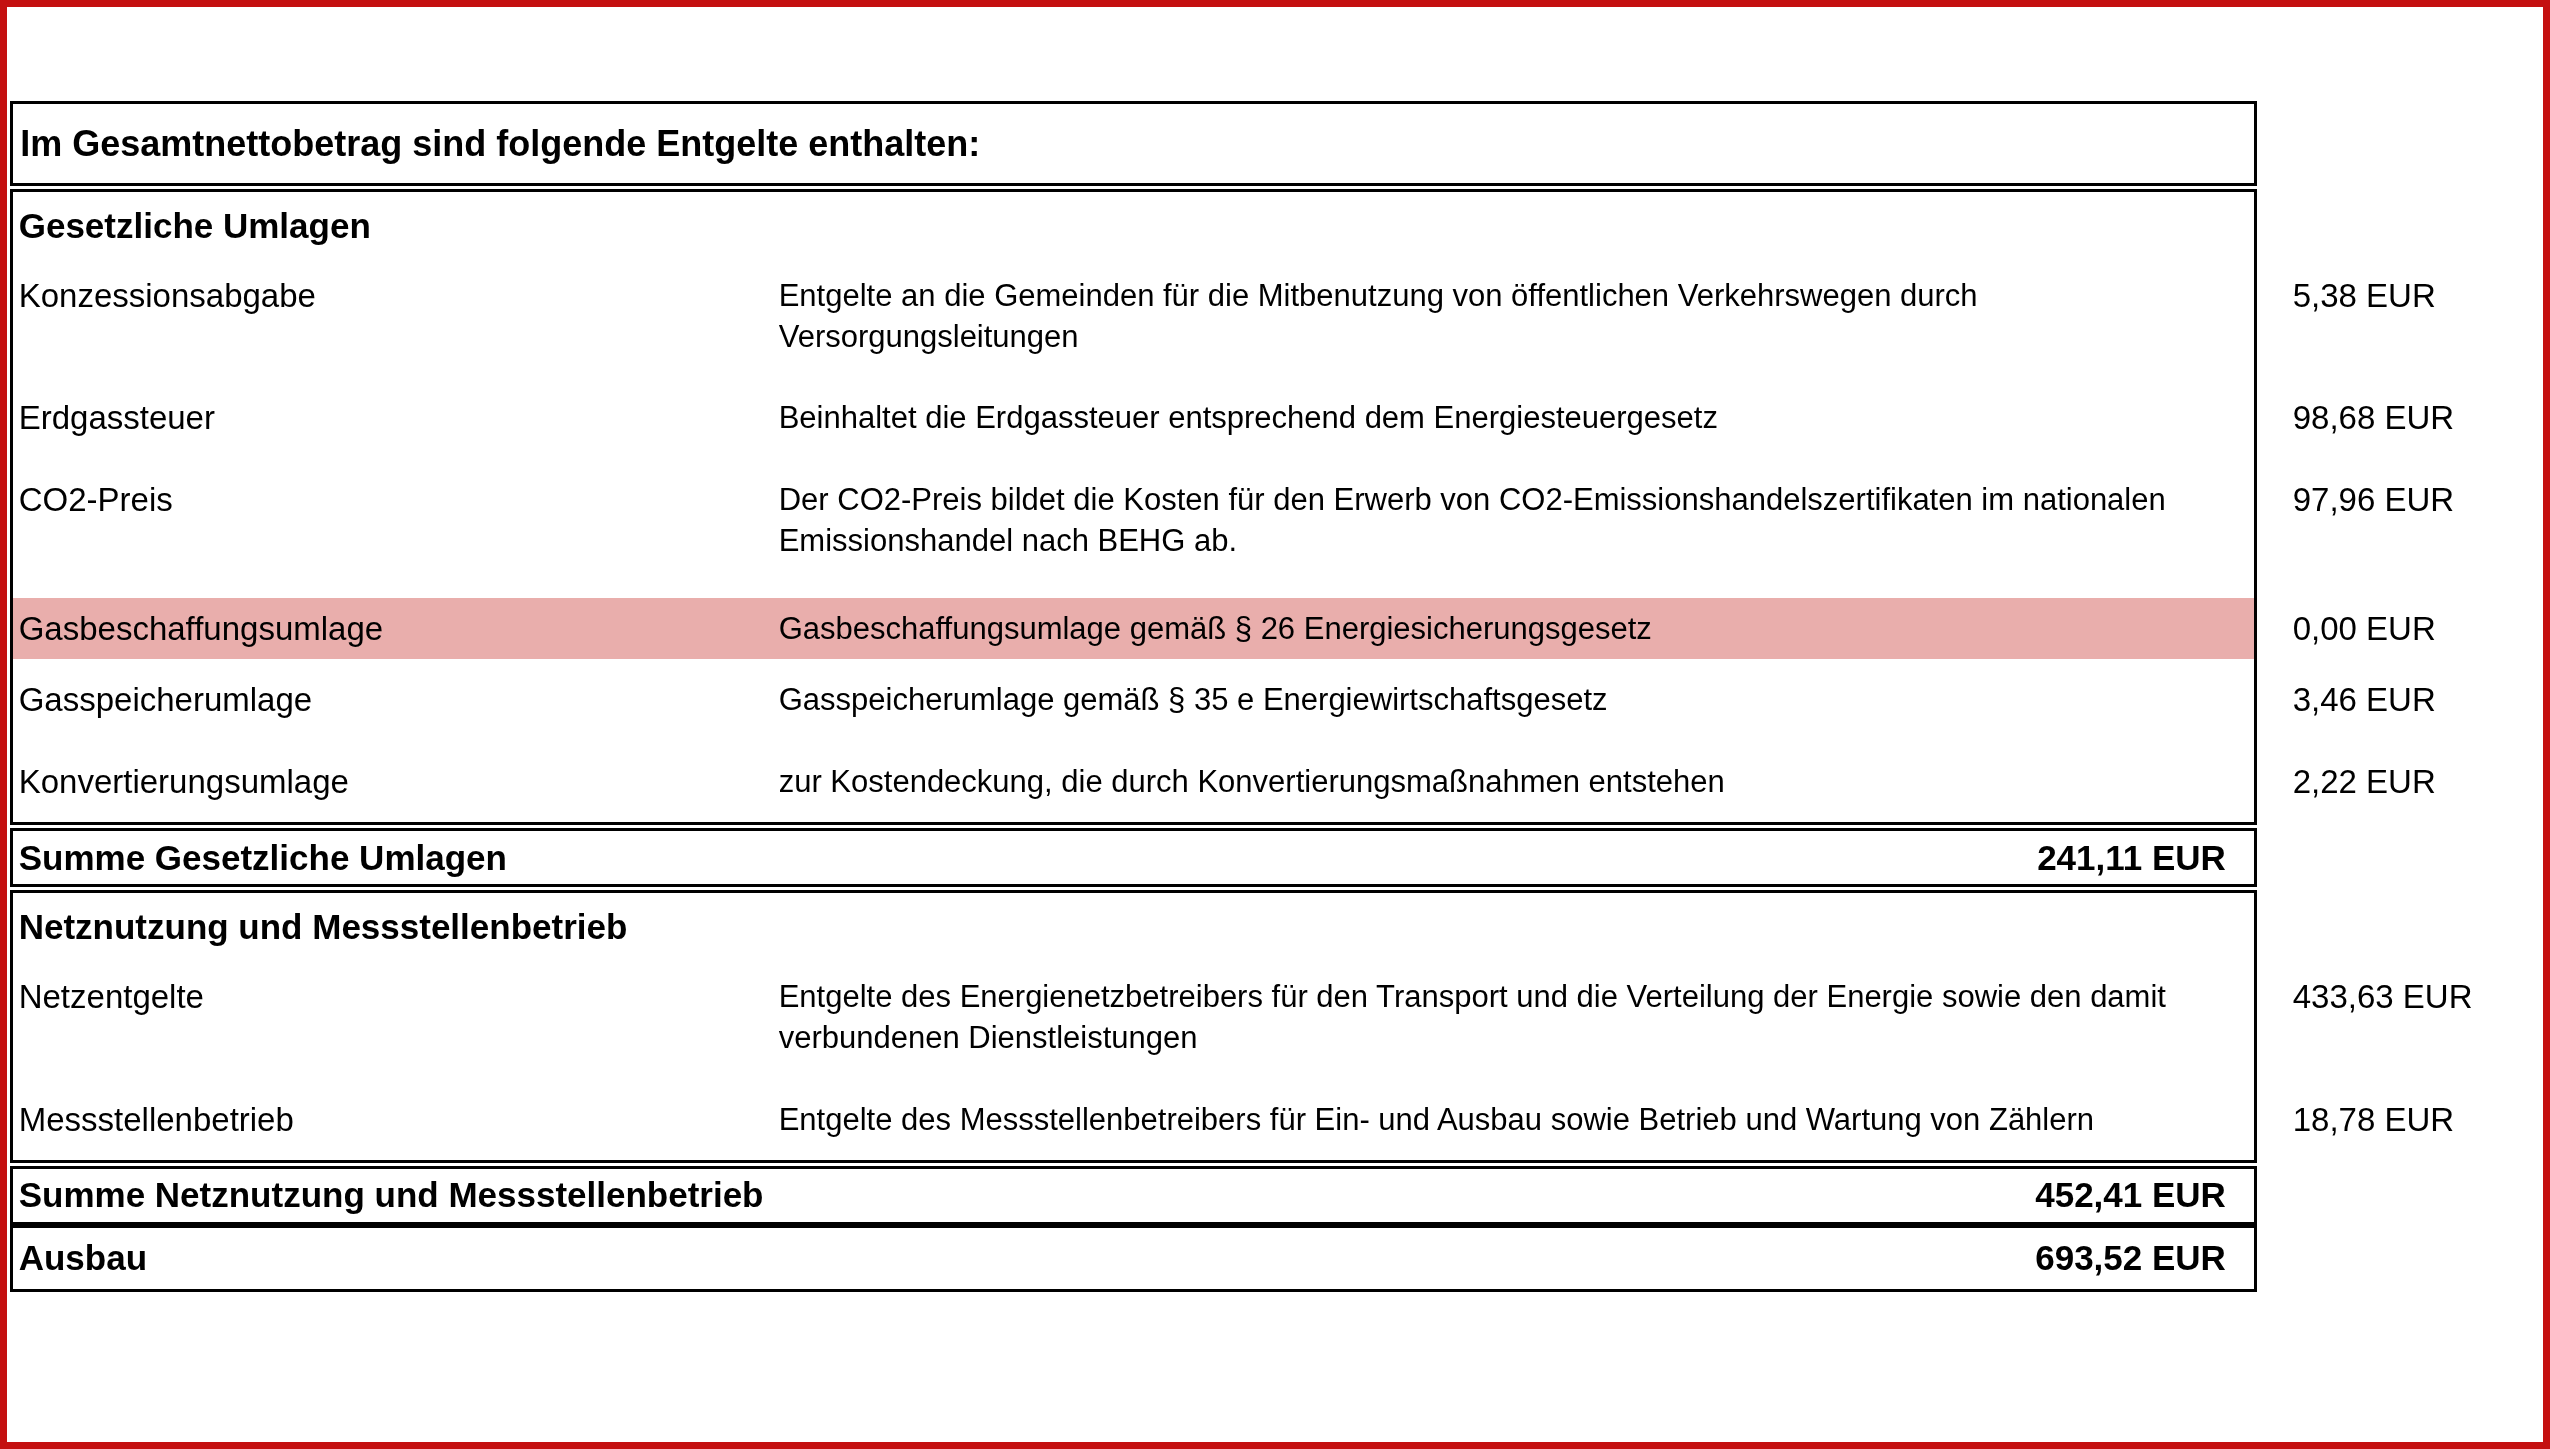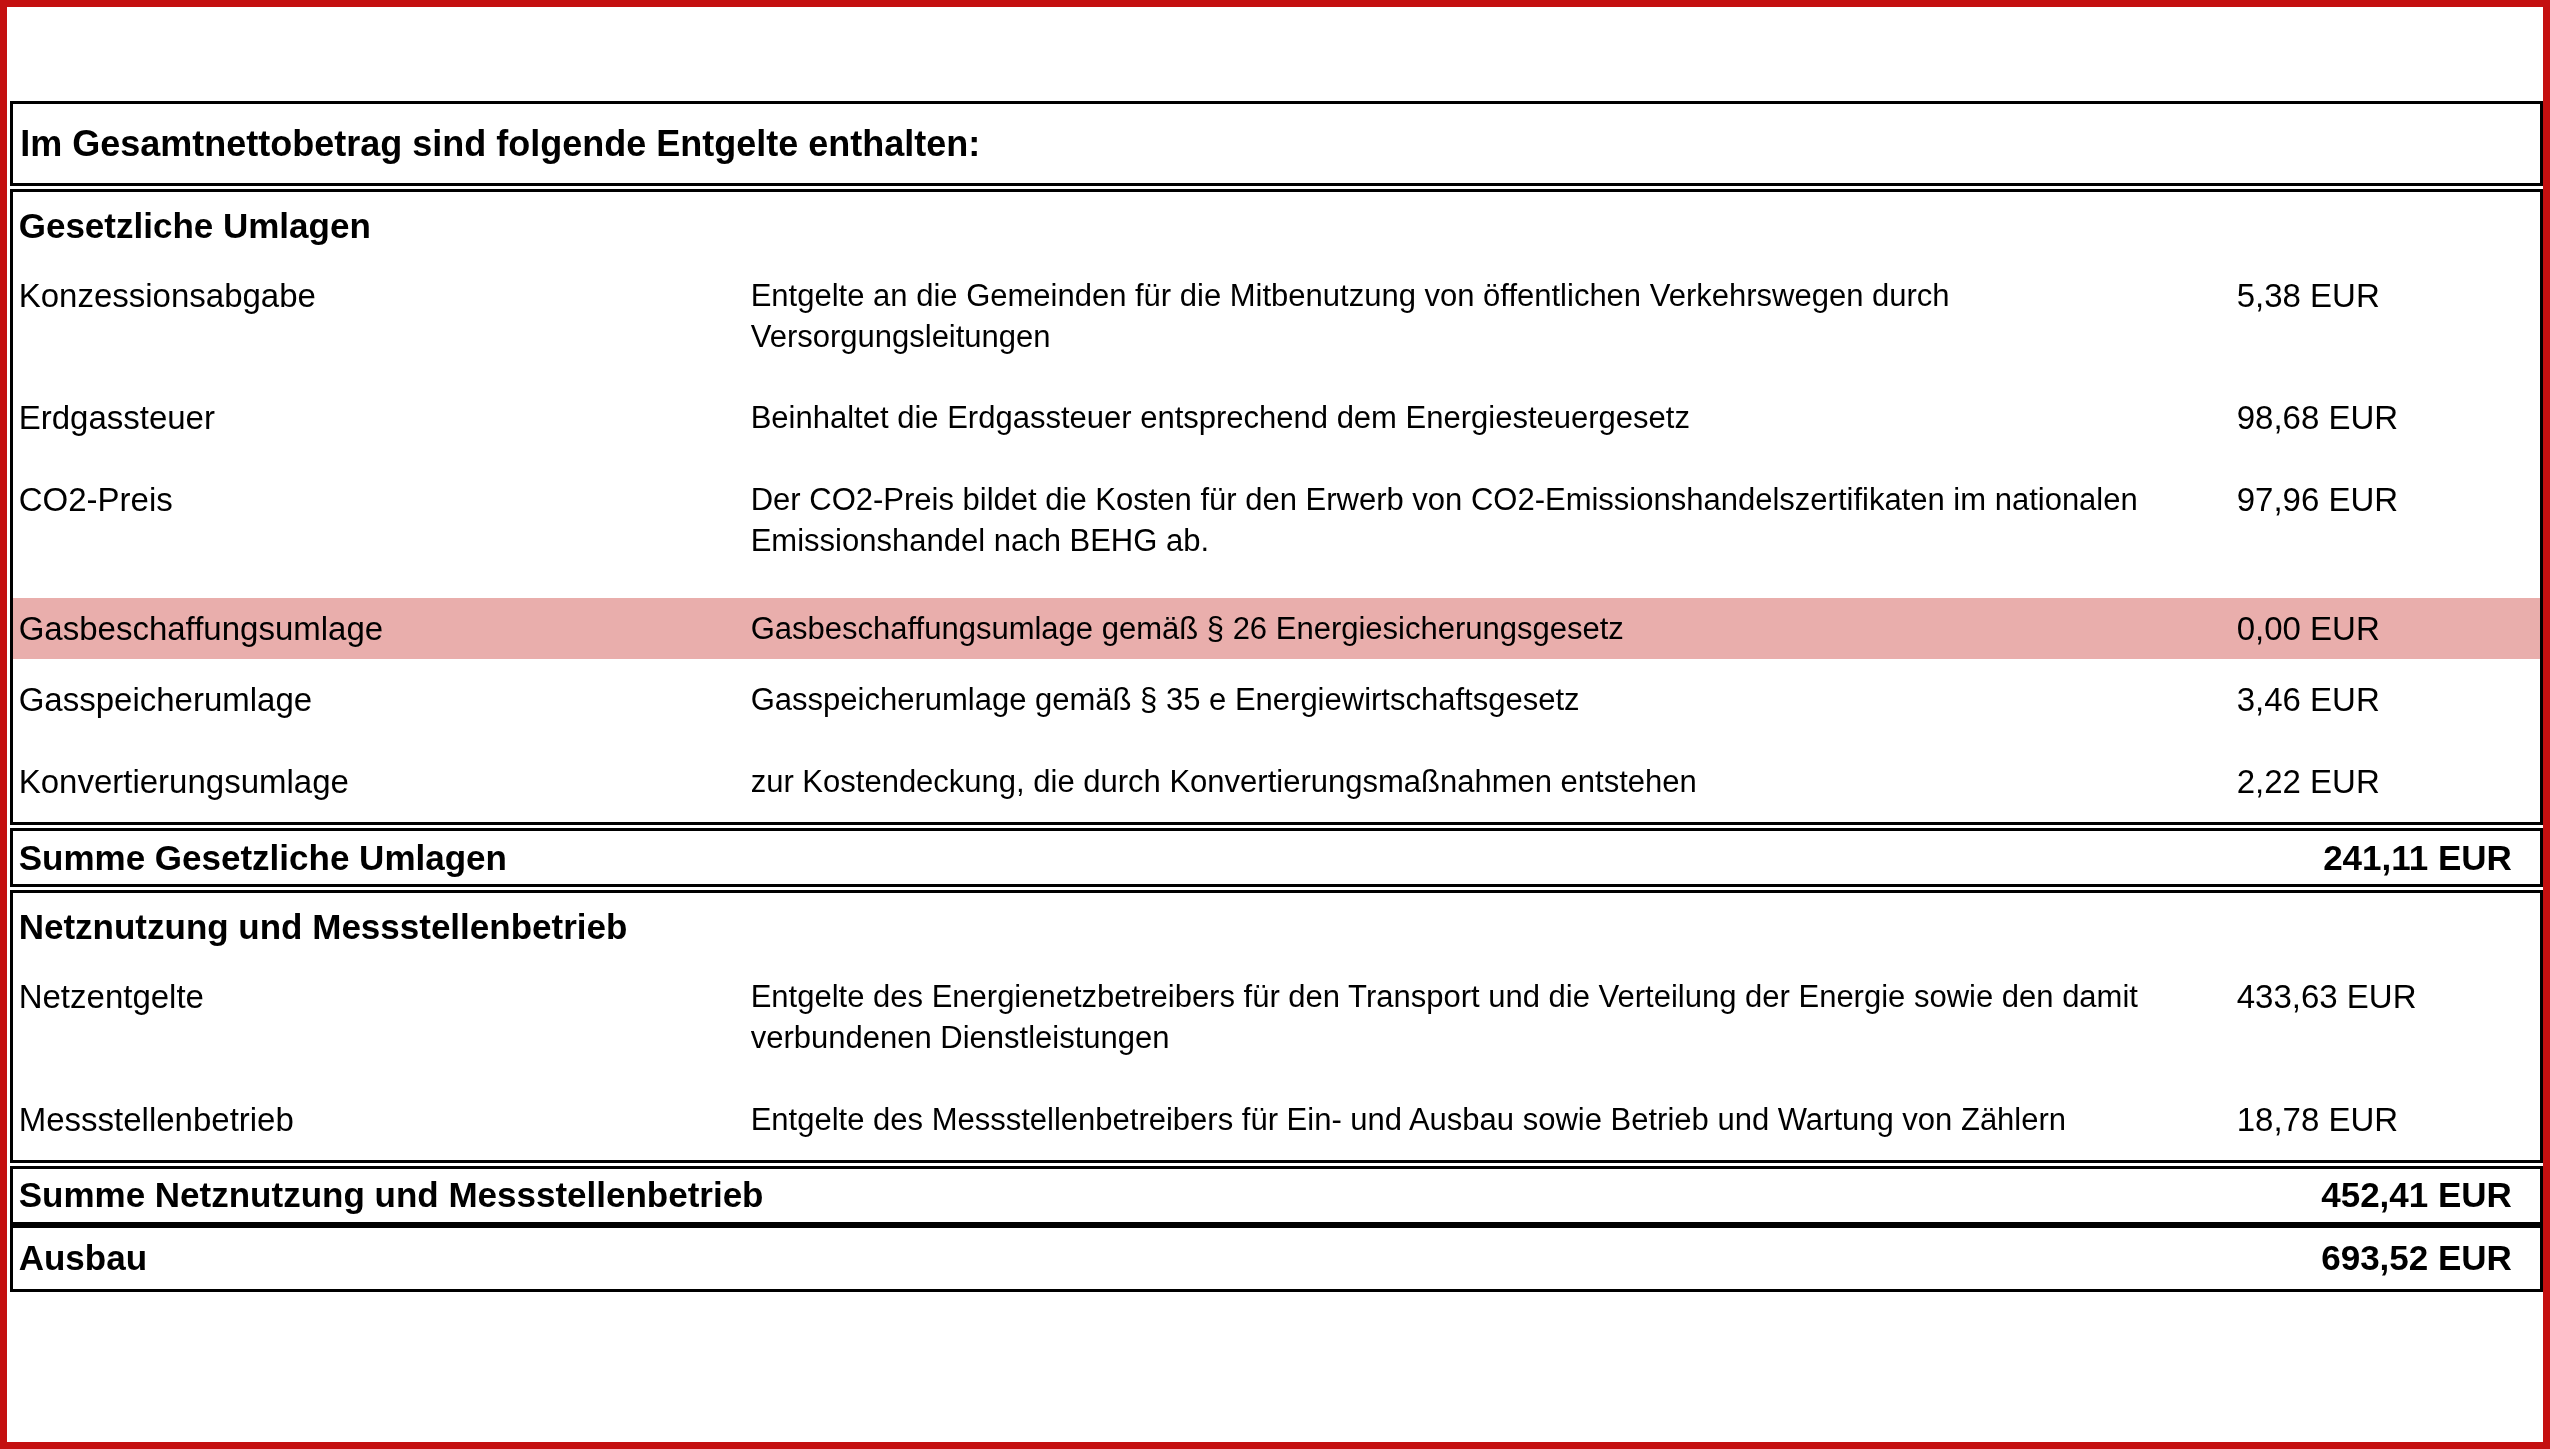--- a/index.html
+++ b/index.html
@@ -12,21 +12,21 @@
     height: 1449px;
     background: #ffffff;
     border: 7.3px solid #c41010;
     overflow: hidden;
   }
 
   .doc {
     position: absolute;
     left: 2.9px;
     top: 94px;
-    width: 2533px;
+    width: 2247px;
   }
 
   .box {
     border: 3.6px solid #000000;
     background: #ffffff;
   }
   .box + .box, #sections-mount .box { margin-top: 2.9px; }
   #sections-mount .box:first-child { margin-top: 2.9px; }
 
   .header-box {
@@ -43,20 +43,21 @@
     font-weight: bold;
     font-size: 35px;
     line-height: 42px;
   }
 
   .charge-row {
     display: grid;
     grid-template-columns: 732px 1486px 1fr;
     align-items: start;
     padding: 20.4px 28px 20.4px 5.8px;
+    gap: 28px;
   }
   .charge-row.highlight {
     background: #e9aeac;
     padding-top: 10.2px;
     padding-bottom: 10.2px;
     margin-top: 16px;
   }
   .charge-label   { font-size: 33px; line-height: 41px; }
   .charge-desc    { font-size: 31px; line-height: 41px; padding-right: 22px; }
   .charge-amount  { font-size: 33px; line-height: 41px; text-align: left; white-space: nowrap; }

